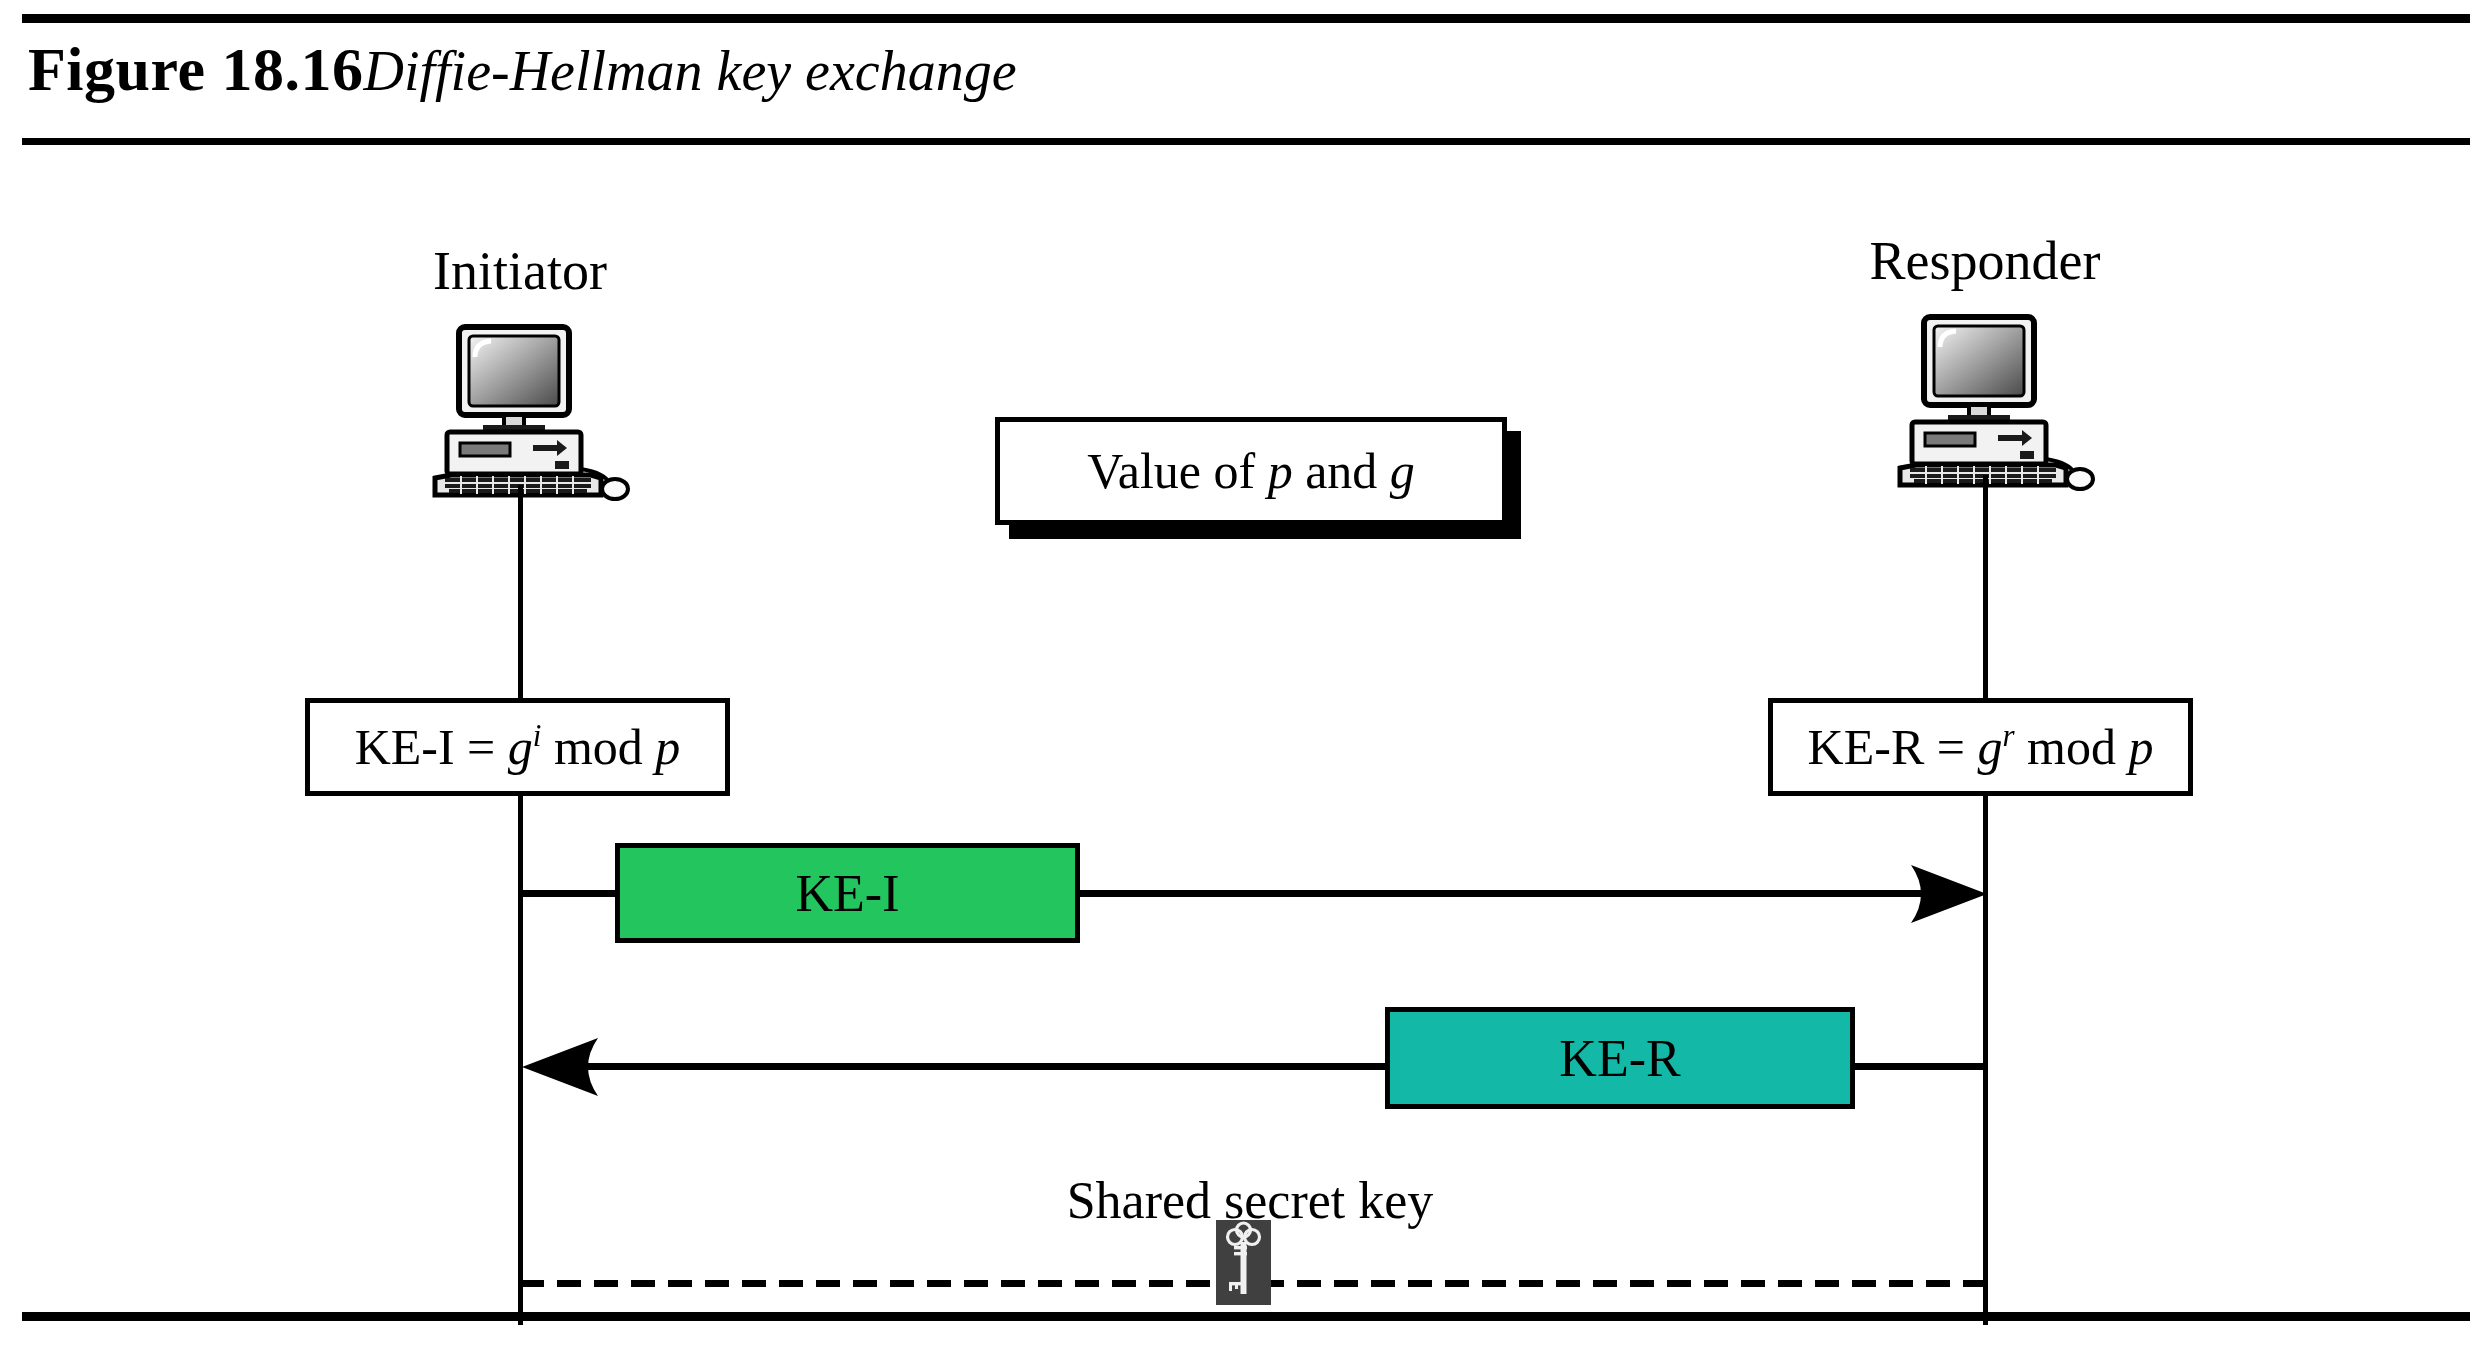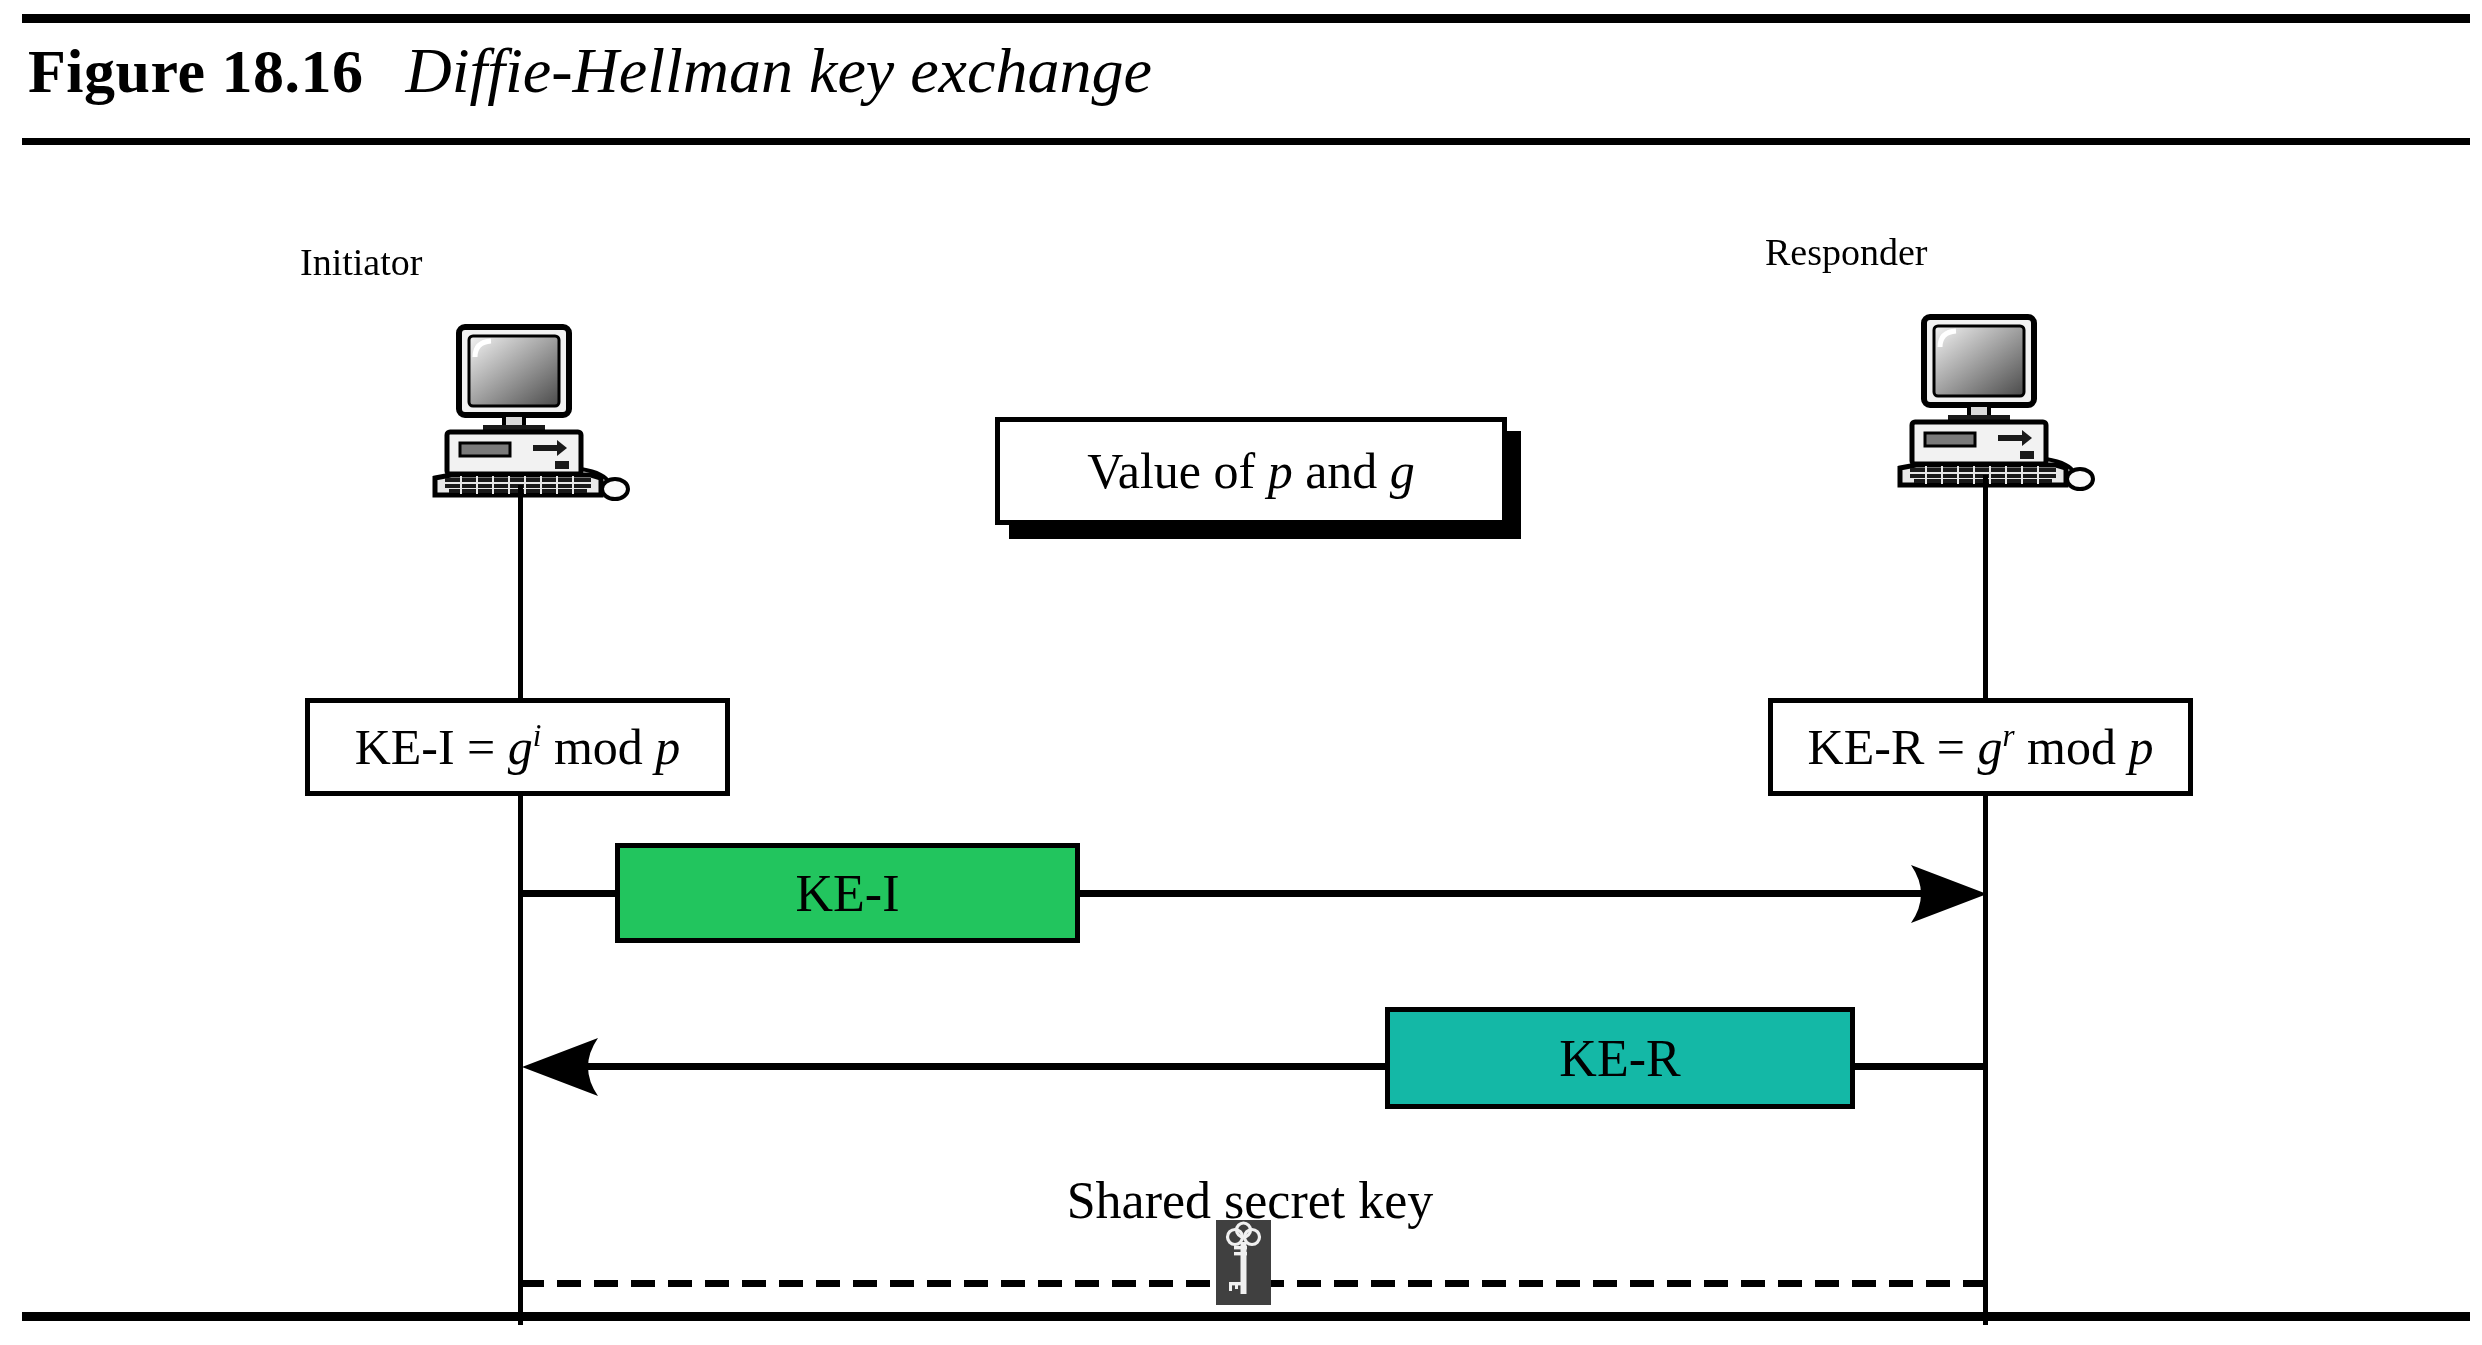--- a/index.html
+++ b/index.html
@@ -40,44 +40,43 @@
     left: 28px; top: 34px;
     white-space: nowrap;
   }
   #figure-number {
     font-weight: bold;
     font-size: 62px;
     letter-spacing: 0.5px;
   }
   #figure-title {
     font-style: italic;
-    font-size: 64px;
-    margin-left: 42px;
+    font-size: 56px;
   }
 
   
   #diagram {
     position: absolute;
     left: 0; top: 145px;
     width: 2482px;
     height: 1175px;
   }
   #rule-bottom {
     position: absolute;
     left: 22px; top: 1312px;
     width: 2448px; height: 9px;
     background: #000;
   }
 
   
   .actor-label {
     position: absolute;
-    font-size: 38px;
-    white-space: nowrap;
-    text-align: left;
+    font-size: 54px;
+    white-space: nowrap;
+    text-align: center;
   }
   #label-initiator { left: 300px;  top: 95px;  width: 440px; }
   #label-responder { left: 1765px; top: 85px;  width: 440px; }
 
   
   .computer { position: absolute; width: 230px; height: 180px; }
   #computer-initiator { left: 405px;  top: 178px; }
   #computer-responder { left: 1870px; top: 168px; }
 
   

